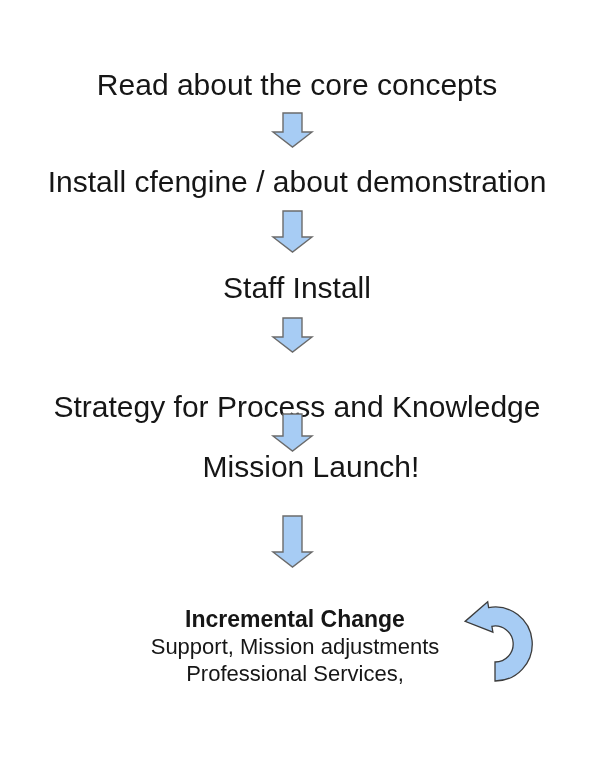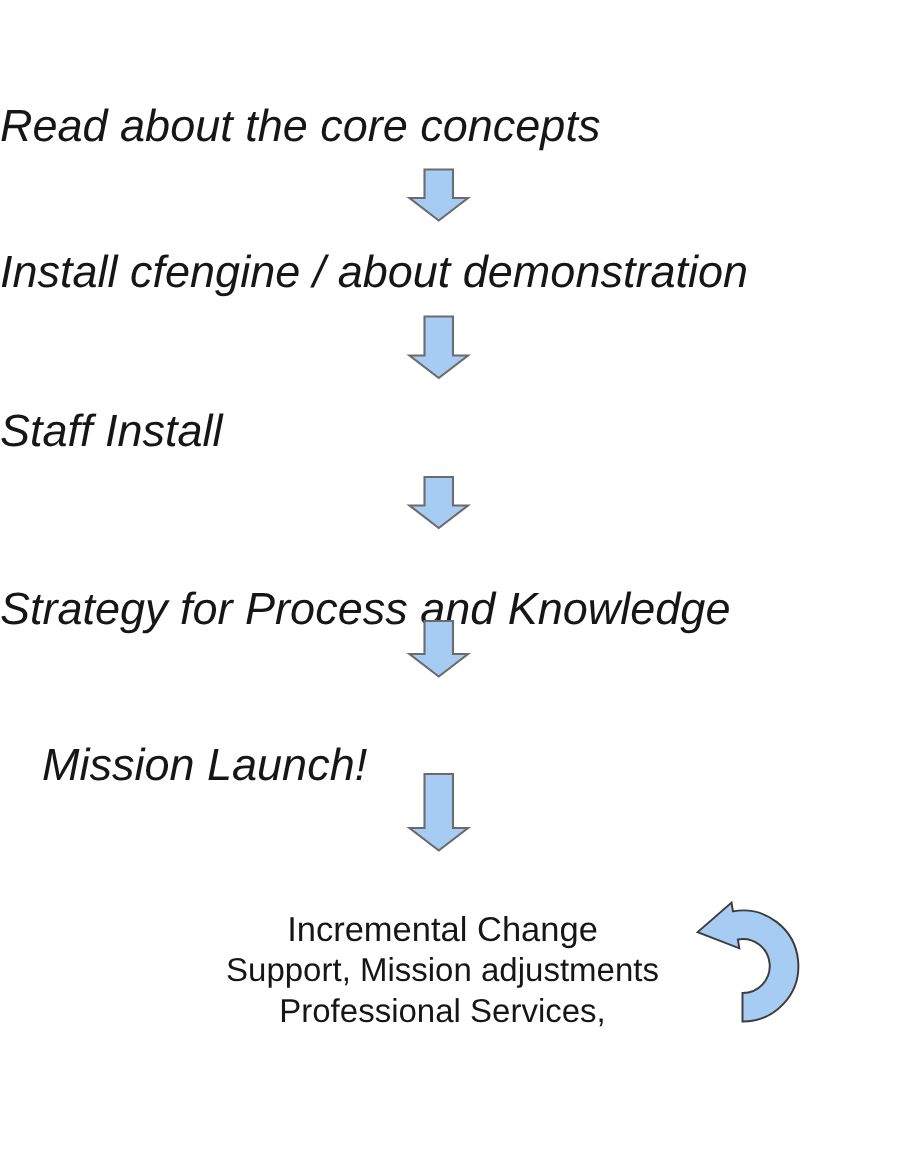--- a/index.html
+++ b/index.html
@@ -6,45 +6,44 @@
   body{
     width:600px;height:776px;
     background:#ffffff;
     font-family:"Liberation Sans", sans-serif;
     position:relative;
     overflow:hidden;
   }
   .stage{position:absolute;left:0;top:0;width:600px;height:776px;}
   .step{
     position:absolute;left:0;right:6px;
-    text-align:left;
+    text-align:center;
     font-size:30px;line-height:30px;
     color:#161616;
     white-space:nowrap;
-    font-style:italic;
   }
   .step-1{top:70px;}
   .step-2{top:167px;}
   .step-3{top:273px;}
   .step-4{top:392px;}
-  .step-5{top:496px;padding-left:28px;}
+  .step-5{top:452px;padding-left:28px;}
   svg.arrow{position:absolute;overflow:visible;}
   .arrow-1{left:272px;top:112px;width:41px;height:36px;}
   .arrow-2{left:272px;top:210px;width:41px;height:43px;}
   .arrow-3{left:272px;top:317px;width:41px;height:36px;}
   .arrow-4{left:272px;top:413px;width:41px;height:39px;}
   .arrow-5{left:272px;top:515px;width:41px;height:53px;}
   svg.loop{position:absolute;left:459px;top:598px;width:76px;height:86px;overflow:visible;}
   .final-block{
     position:absolute;left:0;right:10px;top:606px;
     text-align:center;
     color:#161616;
     font-size:22px;line-height:27px;
   }
-  .final-title{font-weight:normal;font-size:23px;}
+  .final-title{font-weight:bold;font-size:23px;}
 </style>
 </head>
 <body>
 
 <div class="stage">
 
   <div class="step step-1">Read about the core concepts</div>
 
   <svg class="arrow arrow-1" viewBox="0 0 41 36">
     <path d="M11 1 H30 V20 H40 L20.5 35 L1 20 H11 Z" stroke-width="1.4" stroke-linejoin="miter" fill="#a7ccf4" stroke="#6b6b6b"></path>

